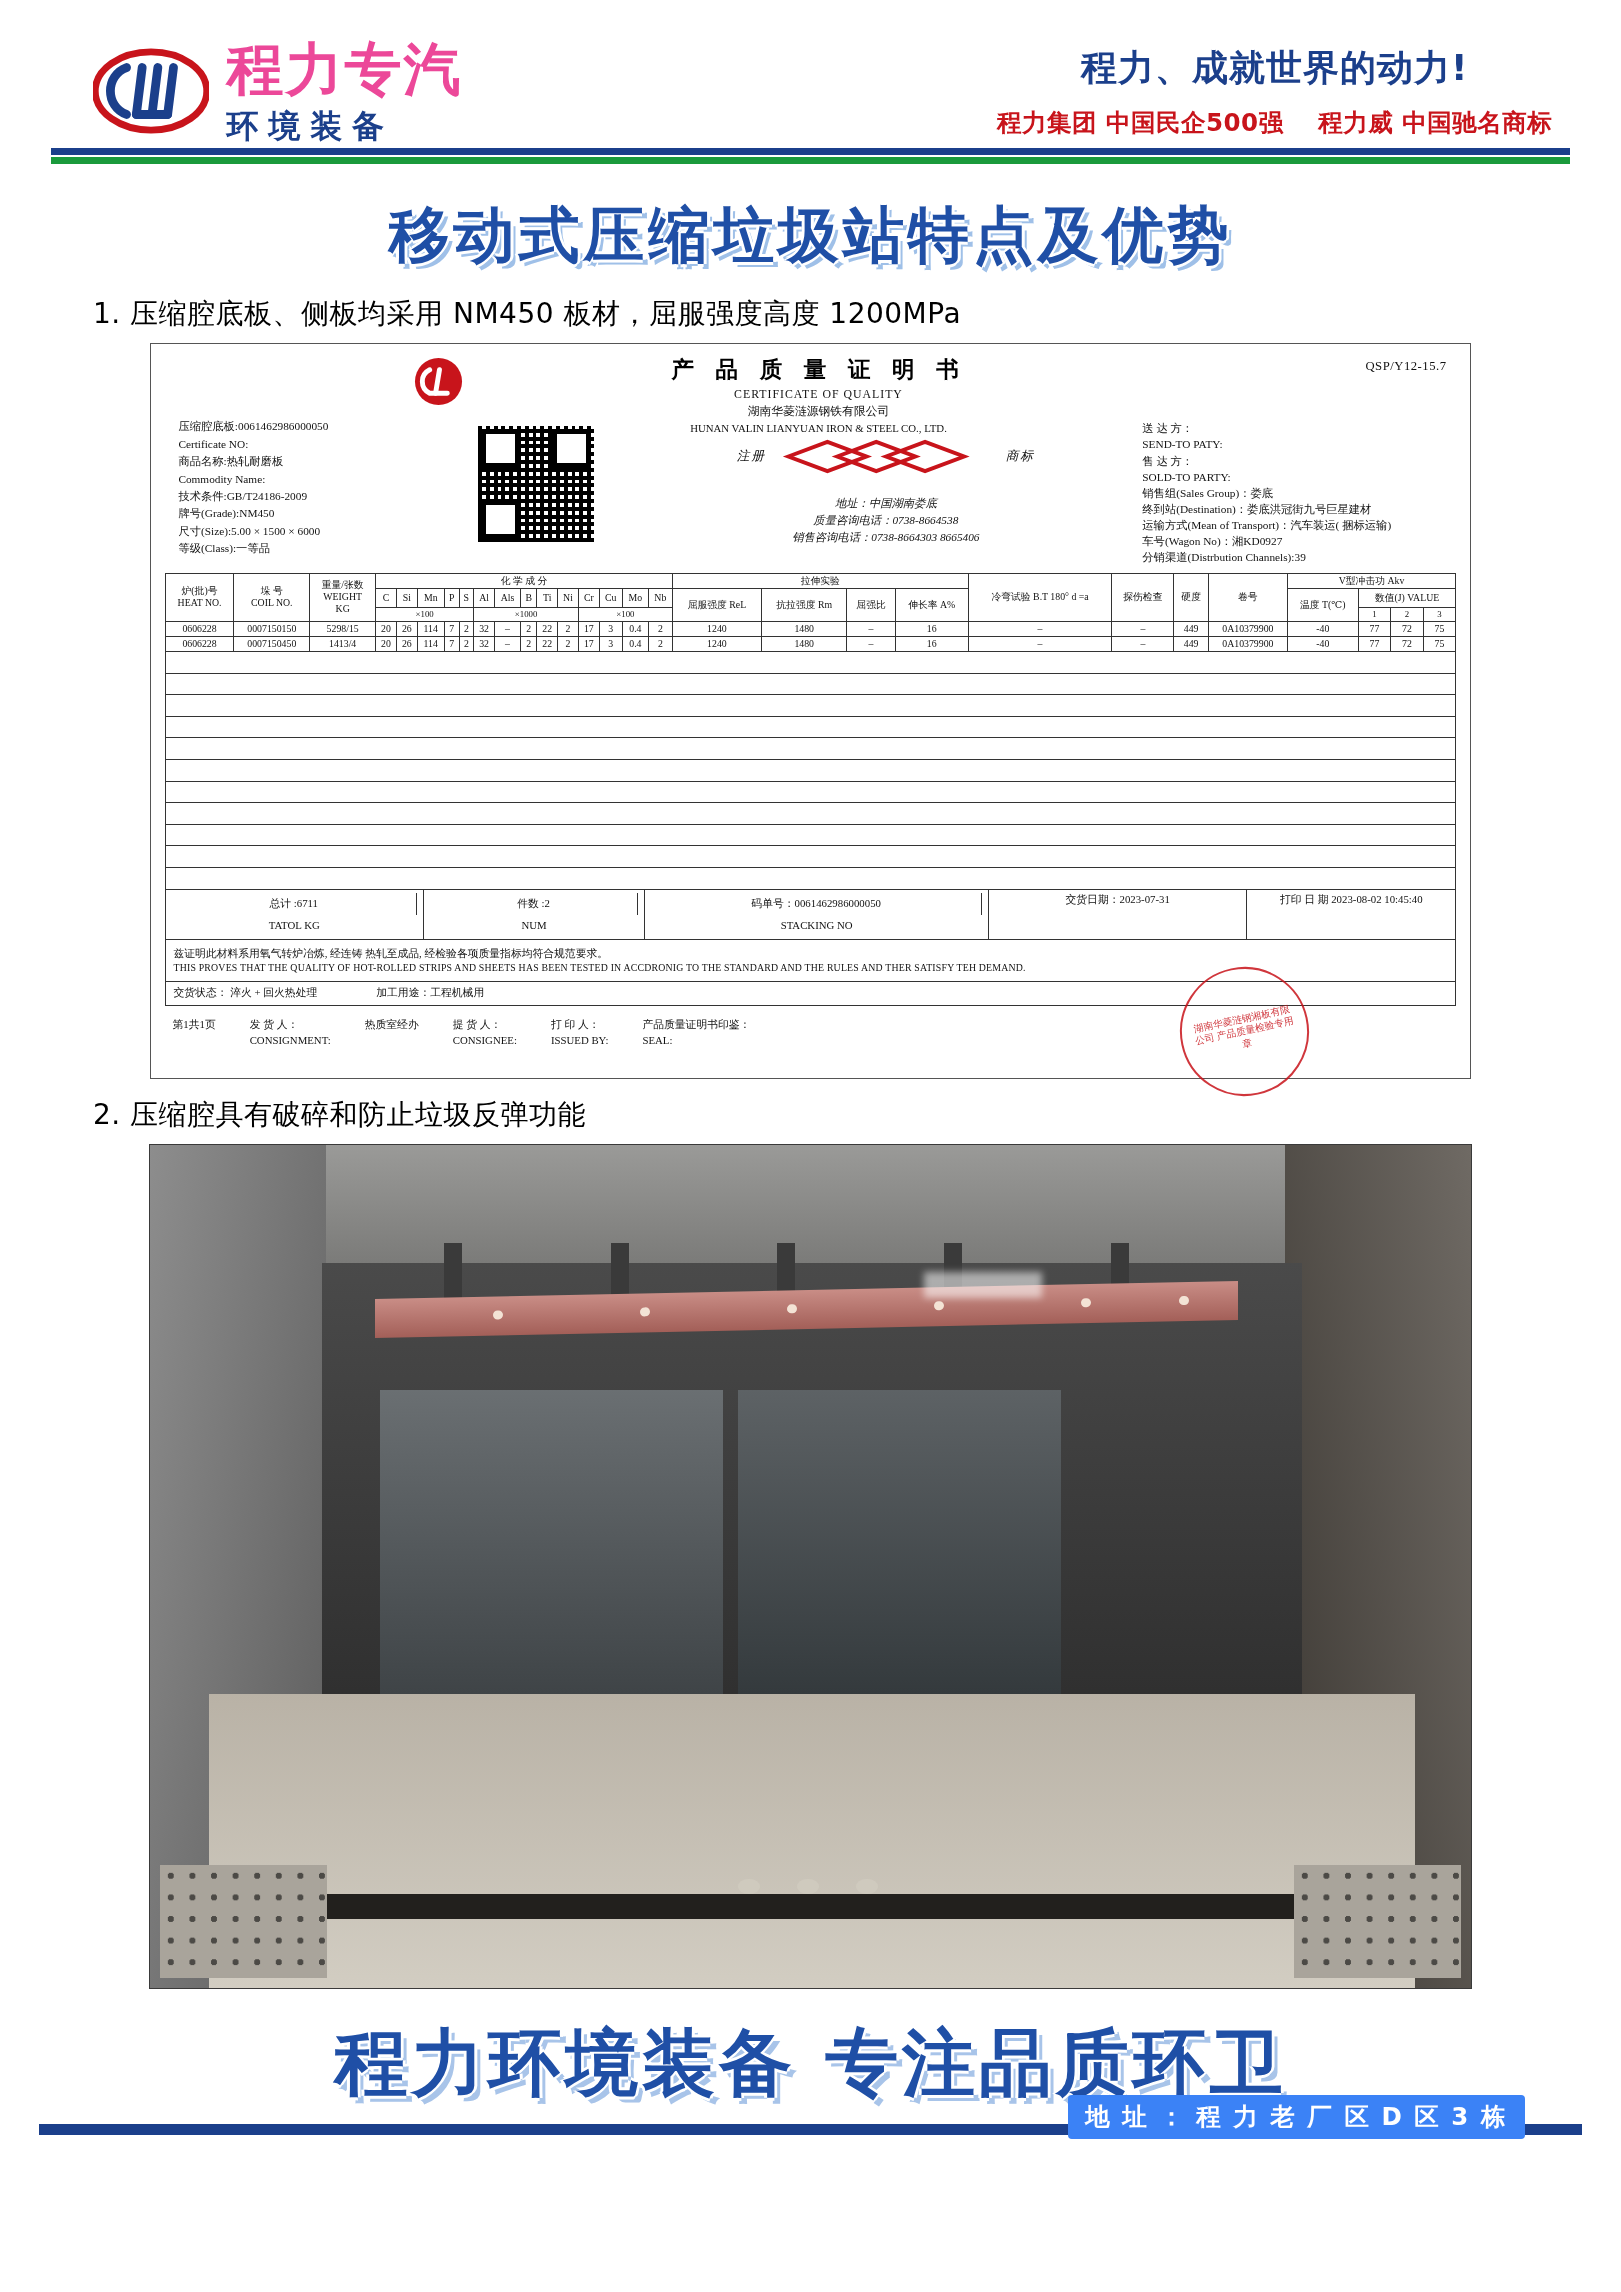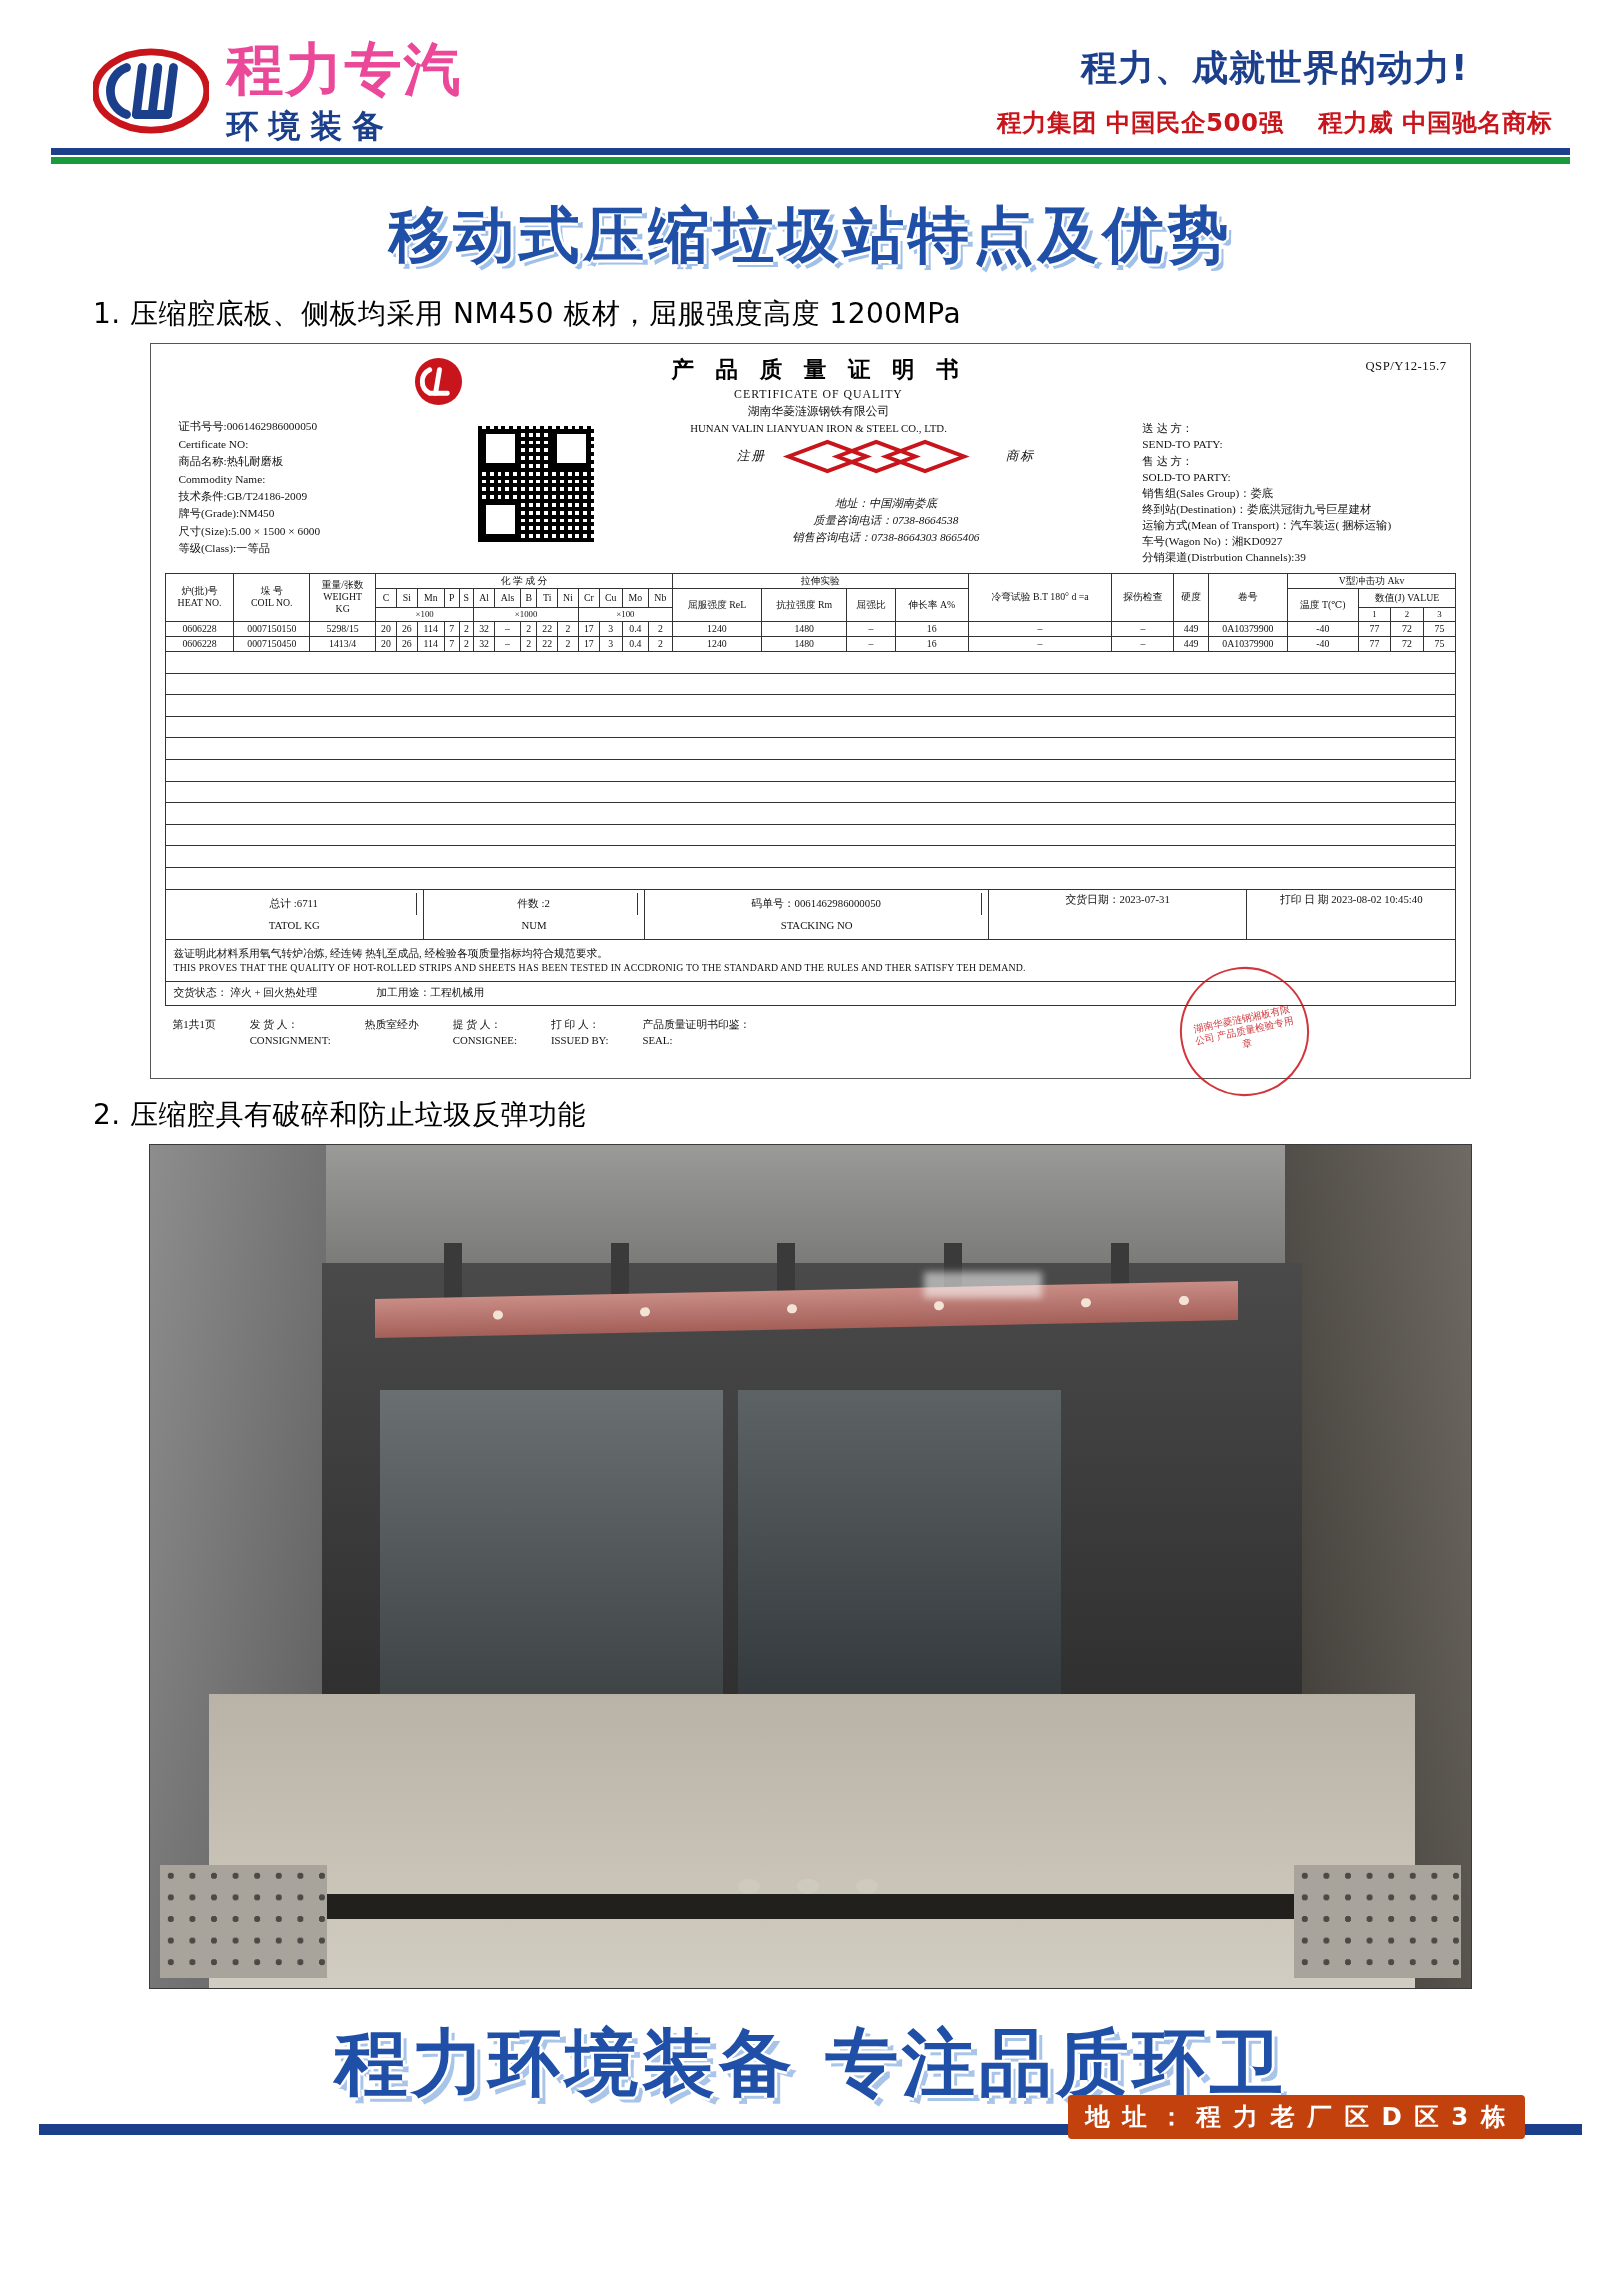--- a/index.html
+++ b/index.html
@@ -257,21 +257,21 @@
     text-align:center;
     font-family:"DejaVu Sans",sans-serif;
     font-size:73px;font-weight:bold;color:#1f4fa6;letter-spacing:3.9px;
     text-shadow:2.9px 0 0 #fff,-2.9px 0 0 #fff,0 2.9px 0 #fff,0 -2.9px 0 #fff,5.9px 5.9px 0 #a8c4e9;
   }
   .footer-bar{
     margin-top:9.8px;height:11.8px;background:#1b3f8b;position:relative;
   }
   .footer-addr{
     position:absolute;right:57px;top:-29px;
-    background:#c2410c;color:#fff;padding:5.9px 17.6px;border-radius:3.9px;
+    background:#3b82f6;color:#fff;padding:5.9px 17.6px;border-radius:3.9px;
     font-family:"DejaVu Sans",sans-serif;font-size:24.5px;font-weight:bold;letter-spacing:2px;
     white-space:nowrap;
   }
 </style>
 </head>
 <body>
 
 <div class="page">
 
   <div class="header">
@@ -321,21 +321,21 @@
         <div class="cert-title">产 品 质 量 证 明 书</div>
         <div class="cert-title-en">CERTIFICATE OF QUALITY</div>
         <div class="cert-company-cn">湖南华菱涟源钢铁有限公司</div>
         <div class="cert-company-en">HUNAN VALIN LIANYUAN IRON &amp; STEEL CO., LTD.</div>
       </div>
       <div class="cert-code">QSP/Y12-15.7</div>
     </div>
 
     <div class="cert-mid">
       <div class="cert-col-left">
-        <div class="pair">证书号号:0061462986000050</div>
+        <div class="pair">压缩腔底板:0061462986000050</div>
         <div class="pair">Certificate NO:</div>
         <div class="pair">商品名称:热轧耐磨板</div>
         <div class="pair">Commodity Name:</div>
         <div class="pair">技术条件:GB/T24186-2009</div>
         <div class="pair">牌号(Grade):NM450</div>
         <div class="pair">尺寸(Size):5.00 × 1500 × 6000</div>
         <div class="pair">等级(Class):一等品</div>
       </div>
 
       <div class="cert-col-qr">

